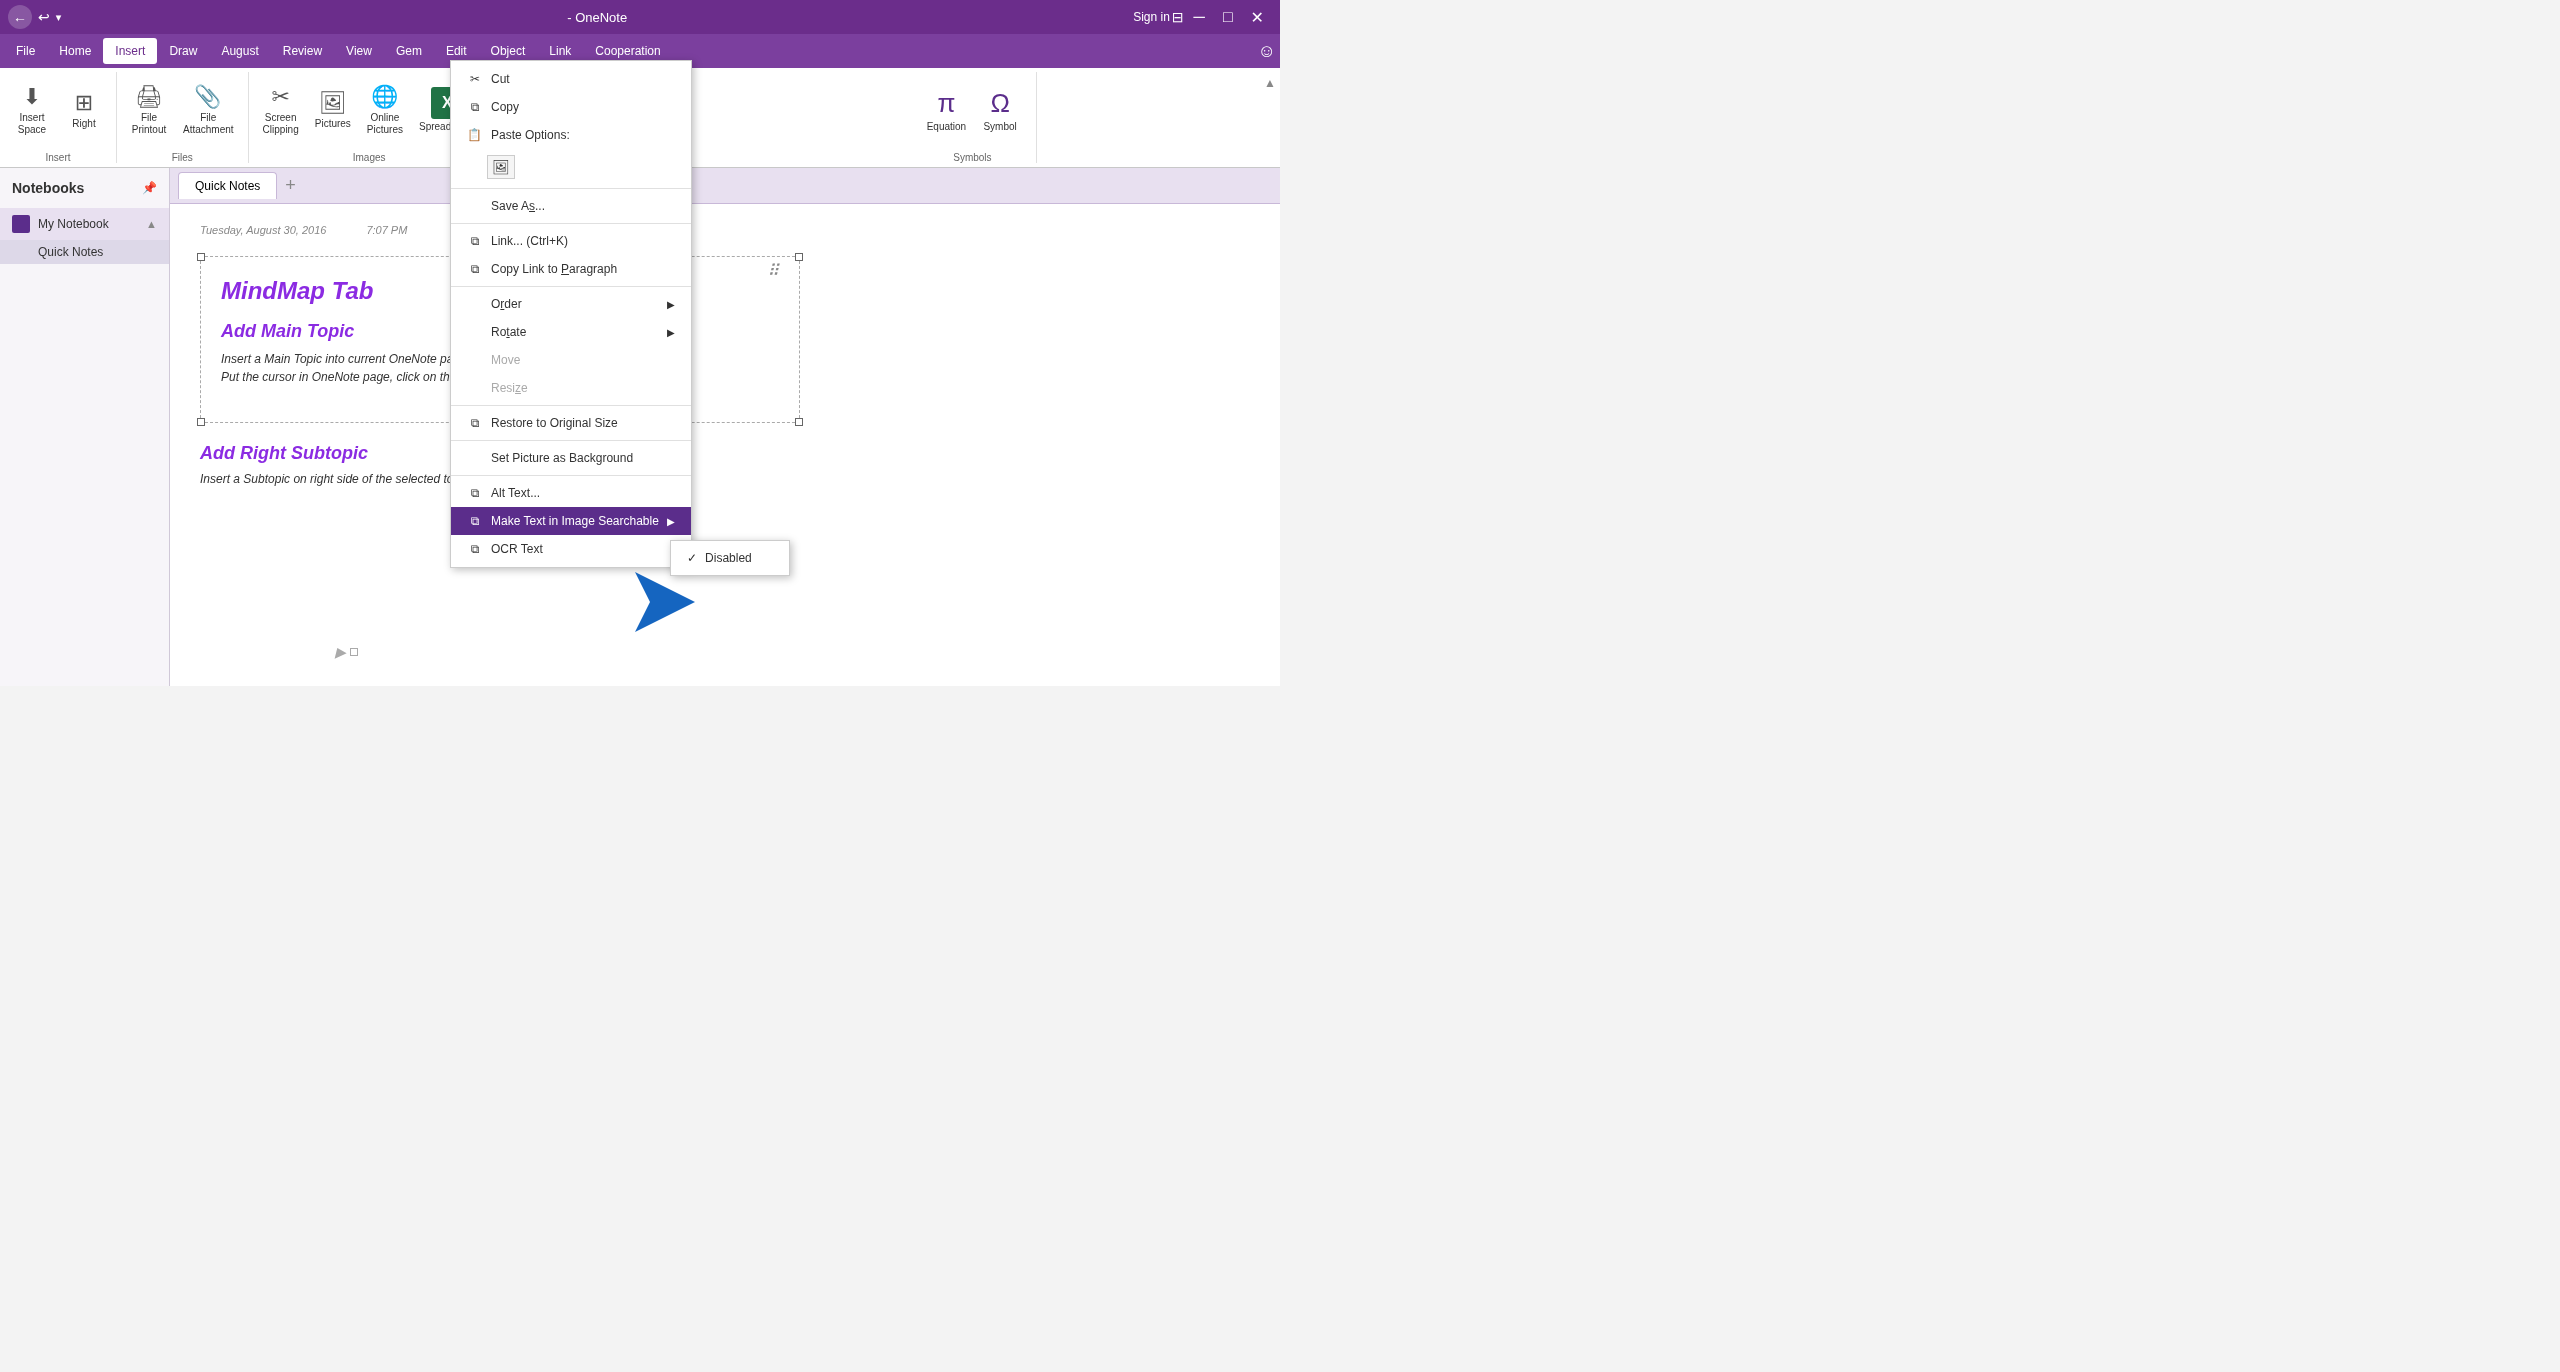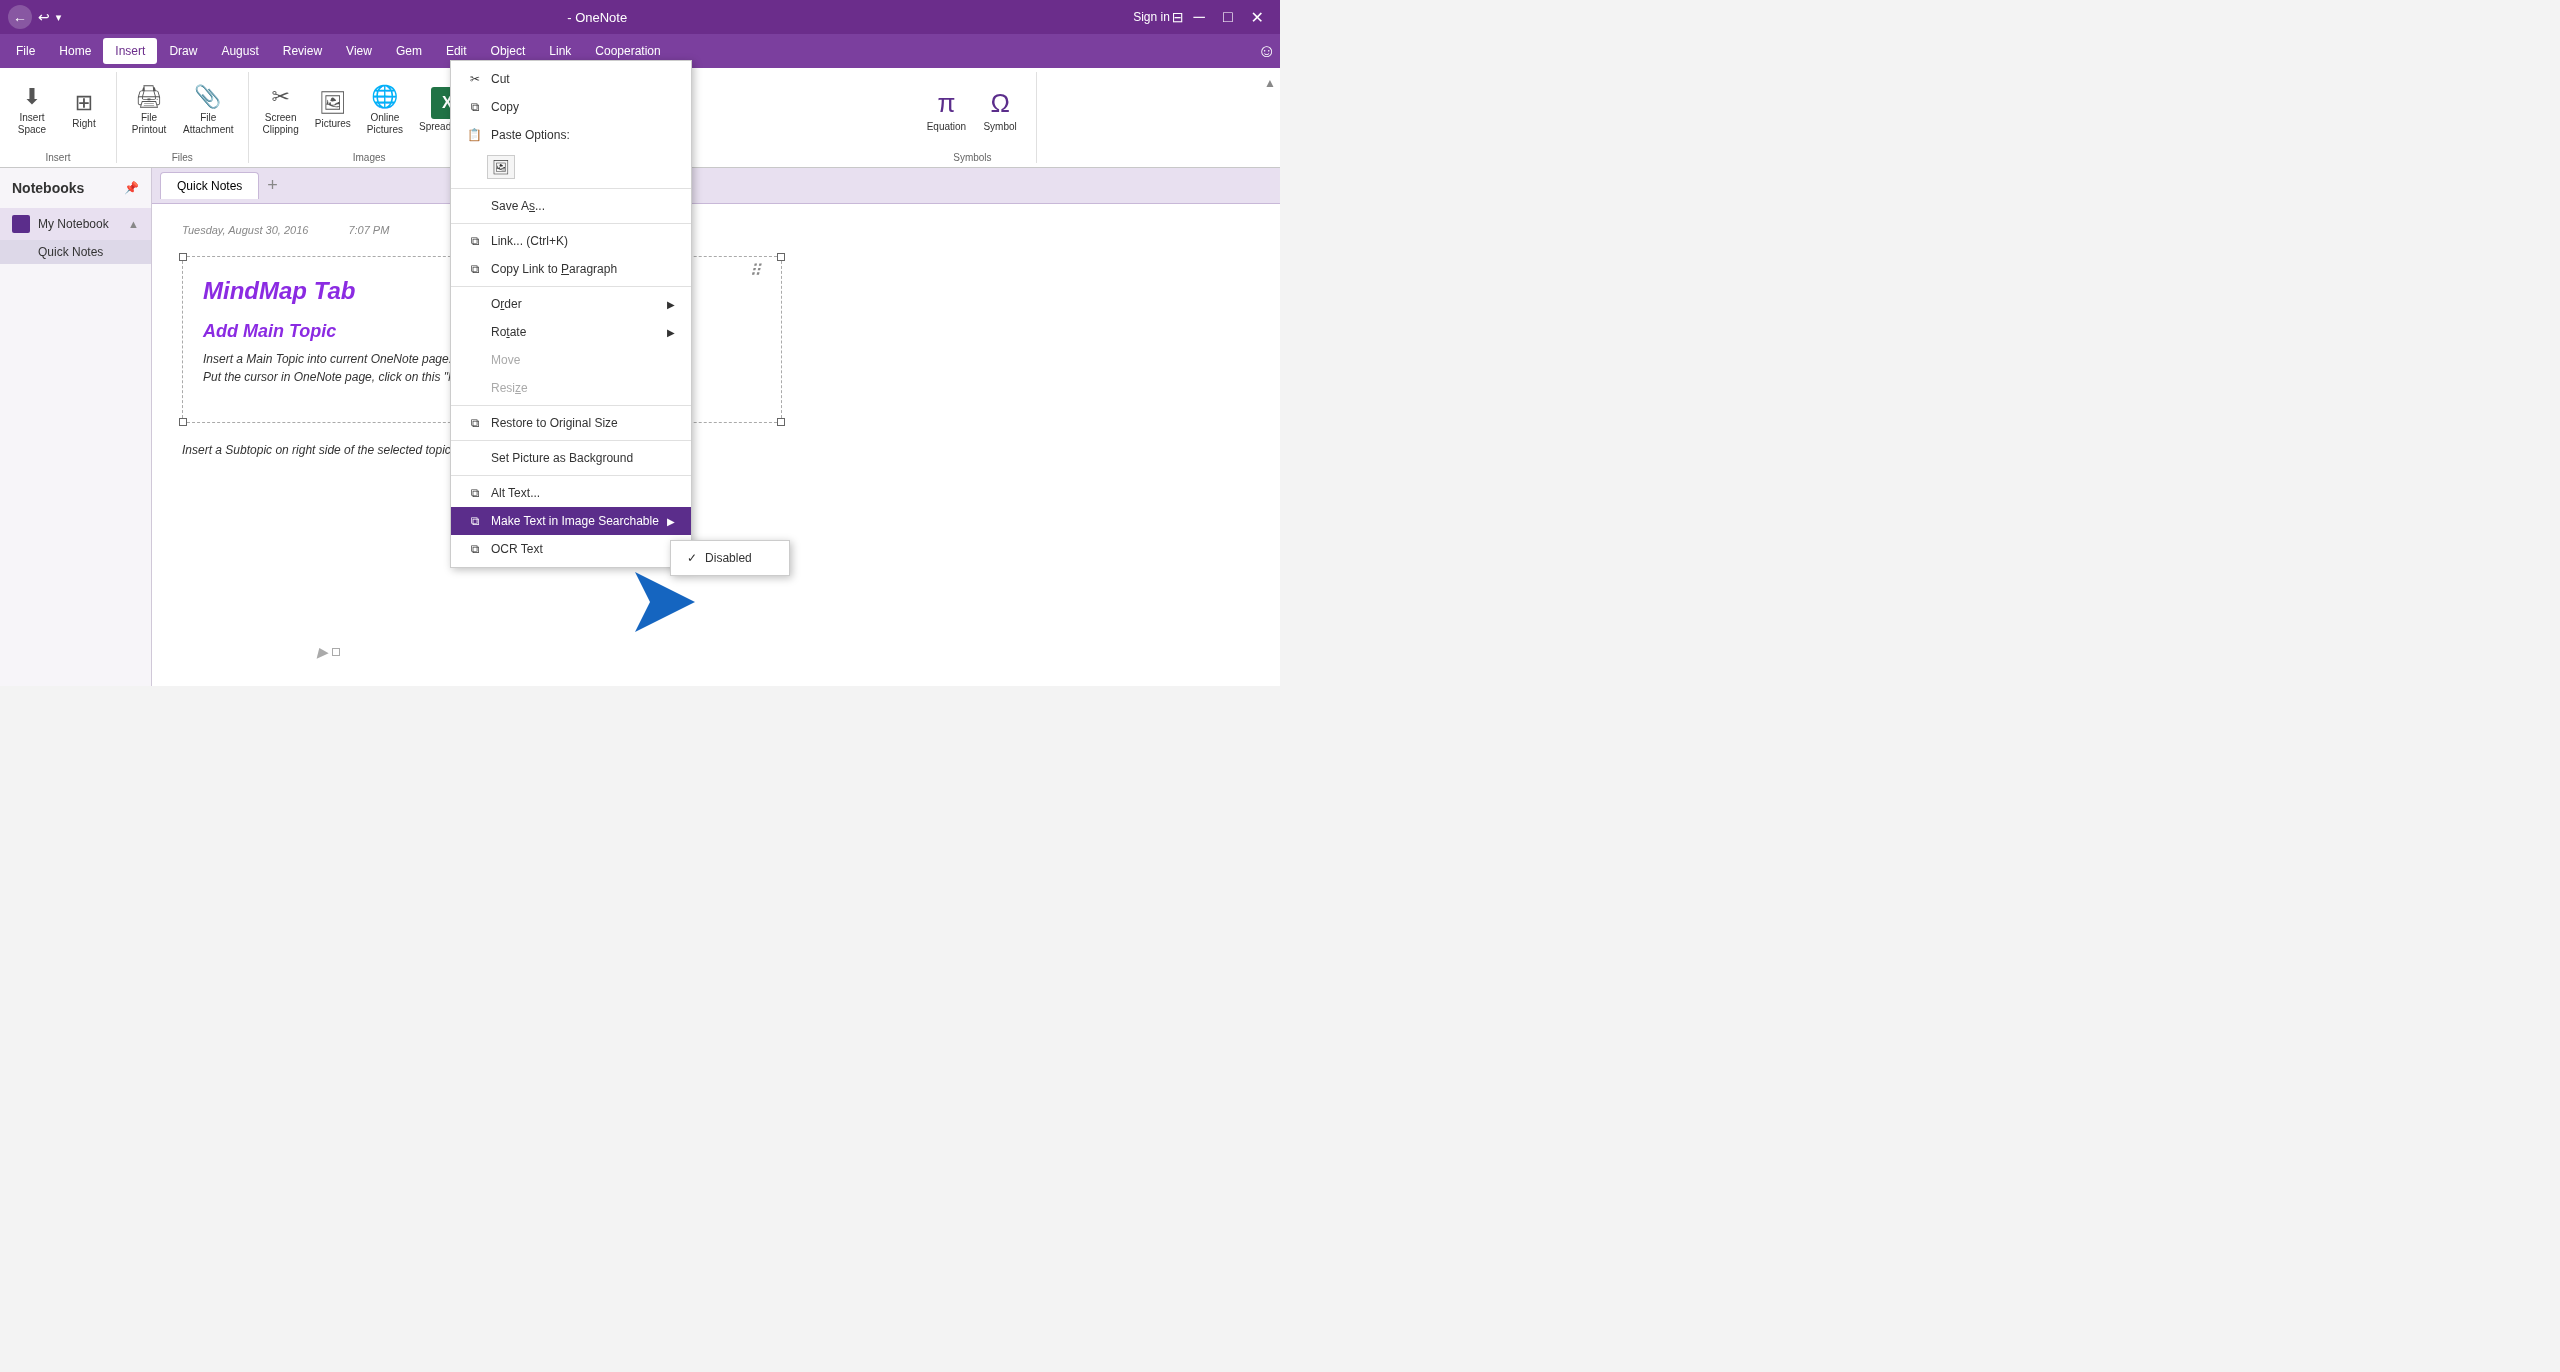--- a/index.html
+++ b/index.html
@@ -84,21 +84,21 @@
     }
 
     
     .main-layout {
       display: flex;
       height: calc(686px - 34px - 34px - 100px);
     }
 
     
     .sidebar {
-      width: 152px;
+      width: 170px;
       background: #f7f5f9;
       border-right: 1px solid #d0c8d8;
       display: flex;
       flex-direction: column;
       padding: 8px 0;
     }
     .notebooks-header {
       display: flex;
       align-items: center;
       justify-content: space-between;
@@ -473,20 +473,21 @@
           </div>
         </div>
 
         
         <div style="position:absolute;top:440px;left:165px;display:flex;align-items:center;gap:4px;">
           <span style="color:#aaa;font-size:14px;cursor:pointer;">▶</span>
           <span style="width:8px;height:8px;border:1px solid #aaa;background:white;display:inline-block;"></span>
         </div>
 
         <div style="margin-top:20px;">
+          <div class="subtopic-title">Add Right Subtopic</div>
           <div class="subtopic-text">Insert a Subtopic on right side of the selected topic.</div>
         </div>
       </div>
 
     </div>
   </div>
 </div>
 
 <div class="context-menu">
 

